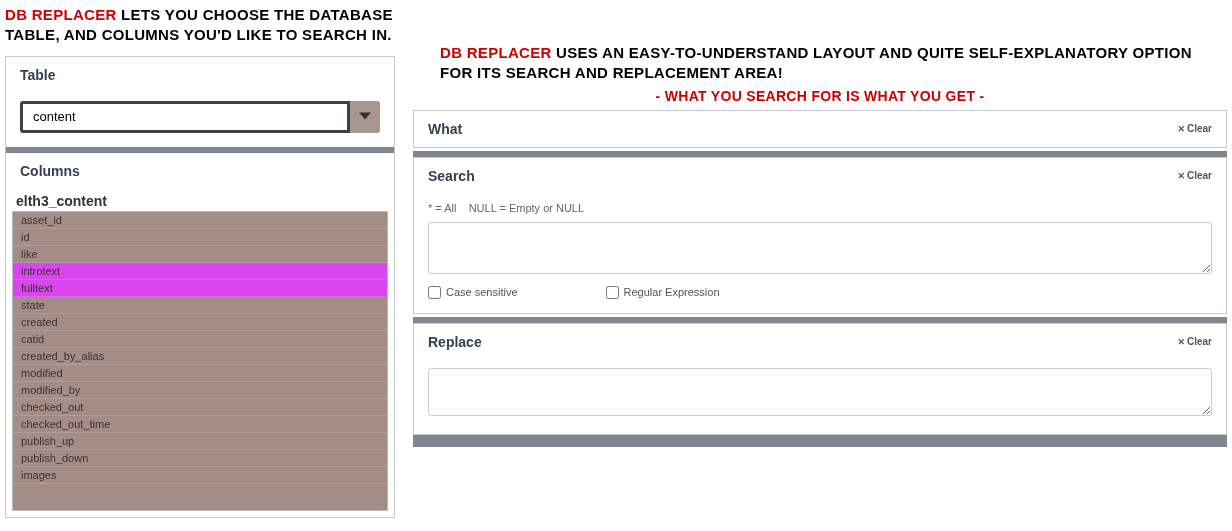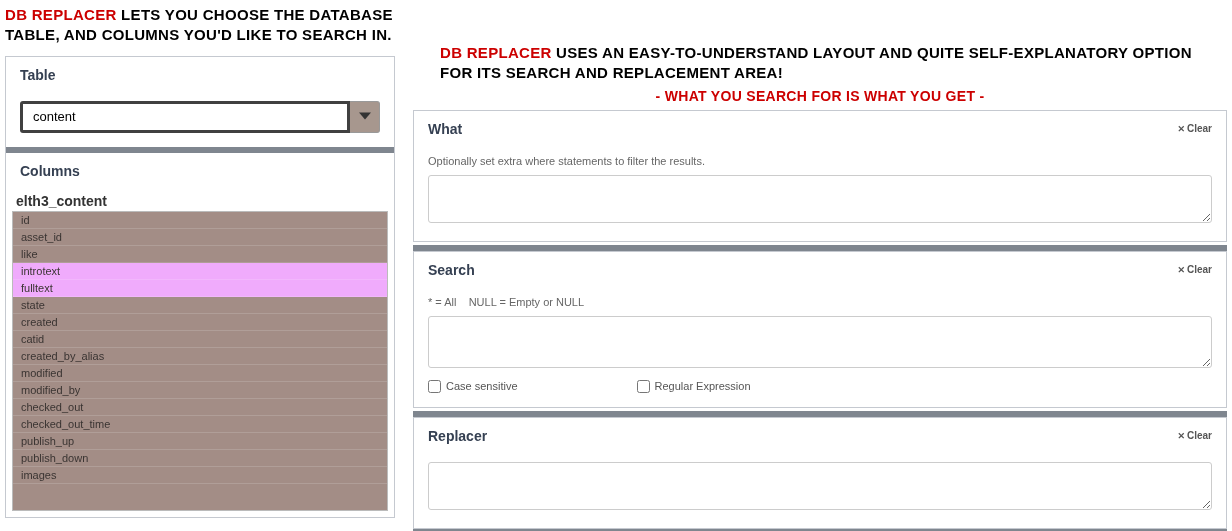--- a/index.html
+++ b/index.html
@@ -22,29 +22,29 @@
 .select-wrap { display: flex; }
 .select-input { flex: 1; height: 32px; border: 3px solid #404040; border-radius: 3px 0 0 3px; padding: 0 10px; font-size: 13px; }
 .select-btn { width: 30px; height: 32px; border: 1px solid #999; border-left: none; background: #a7978e; border-radius: 0 3px 3px 0; display: flex; align-items: center; justify-content: center; cursor: pointer; color: #333; }
 
 .cols-label { font-size: 14px; font-weight: bold; padding: 4px 10px 2px; color: #333; }
 .cols-list { height: 300px; overflow-y: scroll; border: 1px solid #bbb; margin: 0 6px 6px 6px; background: #a38d86; font-size: 11px; }
 .cols-list::-webkit-scrollbar { width: 14px; }
 .cols-list::-webkit-scrollbar-track { background: #e8e8e8; border-left: 1px solid #ccc; }
 .cols-list::-webkit-scrollbar-thumb { background: #bdbdbd; border: 2px solid #e8e8e8; border-radius: 2px; }
 .col-item { padding: 2px 8px; color: #3a3432; cursor: pointer; border-bottom: 1px solid rgba(255,255,255,0.15); }
-.col-item.sel { background: #f0abfc; }
+.col-item.sel { background: #d946ef; }
 
 .clear-link { font-size: 10px; color: #555; cursor: pointer; font-weight: bold; }
 .clear-link::before { content: "✕"; font-size: 9px; margin-right: 2px; }
 
 .textarea { width: 100%; min-height: 48px; border: 1px solid #ccc; border-radius: 3px; resize: vertical; padding: 5px; font-size: 12px; }
 .textarea-tall { min-height: 52px; }
 
-.check-row { display: flex; gap: 119px; margin-top: 8px; }
+.check-row { display: flex; gap: 88px; margin-top: 8px; }
 .check-item { display: flex; align-items: center; gap: 5px; font-size: 11px; color: #555; }
 .check-item input { width: 13px; height: 13px; }
 
 .btn-bar { background: #7f868f; padding: 6px 10px; display: flex; gap: 6px; }
 .icon-sm { width: 12px; height: 12px; display: inline-block; }
 </style>
 </head>
 <body>
 
 <div class="container">
@@ -64,22 +64,22 @@
                   <path d="M0 0 L5 6 L10 0 Z" fill="#333"></path>
                 </svg>
             </span>
           </div>
         </div>
       </div>
       <div class="panel-sep"></div>
       <div class="panel-header">Columns</div>
       <div class="cols-label">elth3_content</div>
       <div class="cols-list" id="cols-list">
+          <div class="col-item">asset_id</div>
           <div class="col-item">id</div>
-          <div class="col-item">asset_id</div>
           <div class="col-item">like</div>
           <div class="col-item sel">introtext</div>
           <div class="col-item sel">fulltext</div>
           <div class="col-item">state</div>
           <div class="col-item">created</div>
           <div class="col-item">catid</div>
           <div class="col-item">created_by_alias</div>
           <div class="col-item">modified</div>
           <div class="col-item">modified_by</div>
           <div class="col-item">checked_out</div>
@@ -94,24 +94,20 @@
   <div class="right-col">
     <div class="intro-text right-intro">
       <span class="brand">DB Replacer</span><span> uses an easy-to-understand layout and quite self-explanatory option for its search and replacement area!</span>
     </div>
     <div class="tagline">- What you search for is what you get -</div>
 
     <div class="panel">
       <div class="panel-header">
         <span>What</span>
         <span class="clear-link">Clear</span>
-      </div>
-      <div class="panel-body">
-        <div class="hint">Optionally set extra where statements to filter the results.</div>
-        <textarea class="textarea" style=""></textarea>
       </div>
     </div>
 
     <div class="panel-sep"></div>
 
     <div class="panel">
       <div class="panel-header">
         <span>Search</span>
         <span class="clear-link">Clear</span>
       </div>
@@ -128,21 +124,21 @@
             <span>Regular Expression</span>
           </label>
         </div>
       </div>
     </div>
 
     <div class="panel-sep"></div>
 
     <div class="panel" style="margin-bottom:0">
       <div class="panel-header">
-        <span>Replacer</span>
+        <span>Replace</span>
         <span class="clear-link">Clear</span>
       </div>
       <div class="panel-body">
         <textarea class="textarea" style=""></textarea>
       </div>
     </div>
 
     <div class="btn-bar">
       
       

